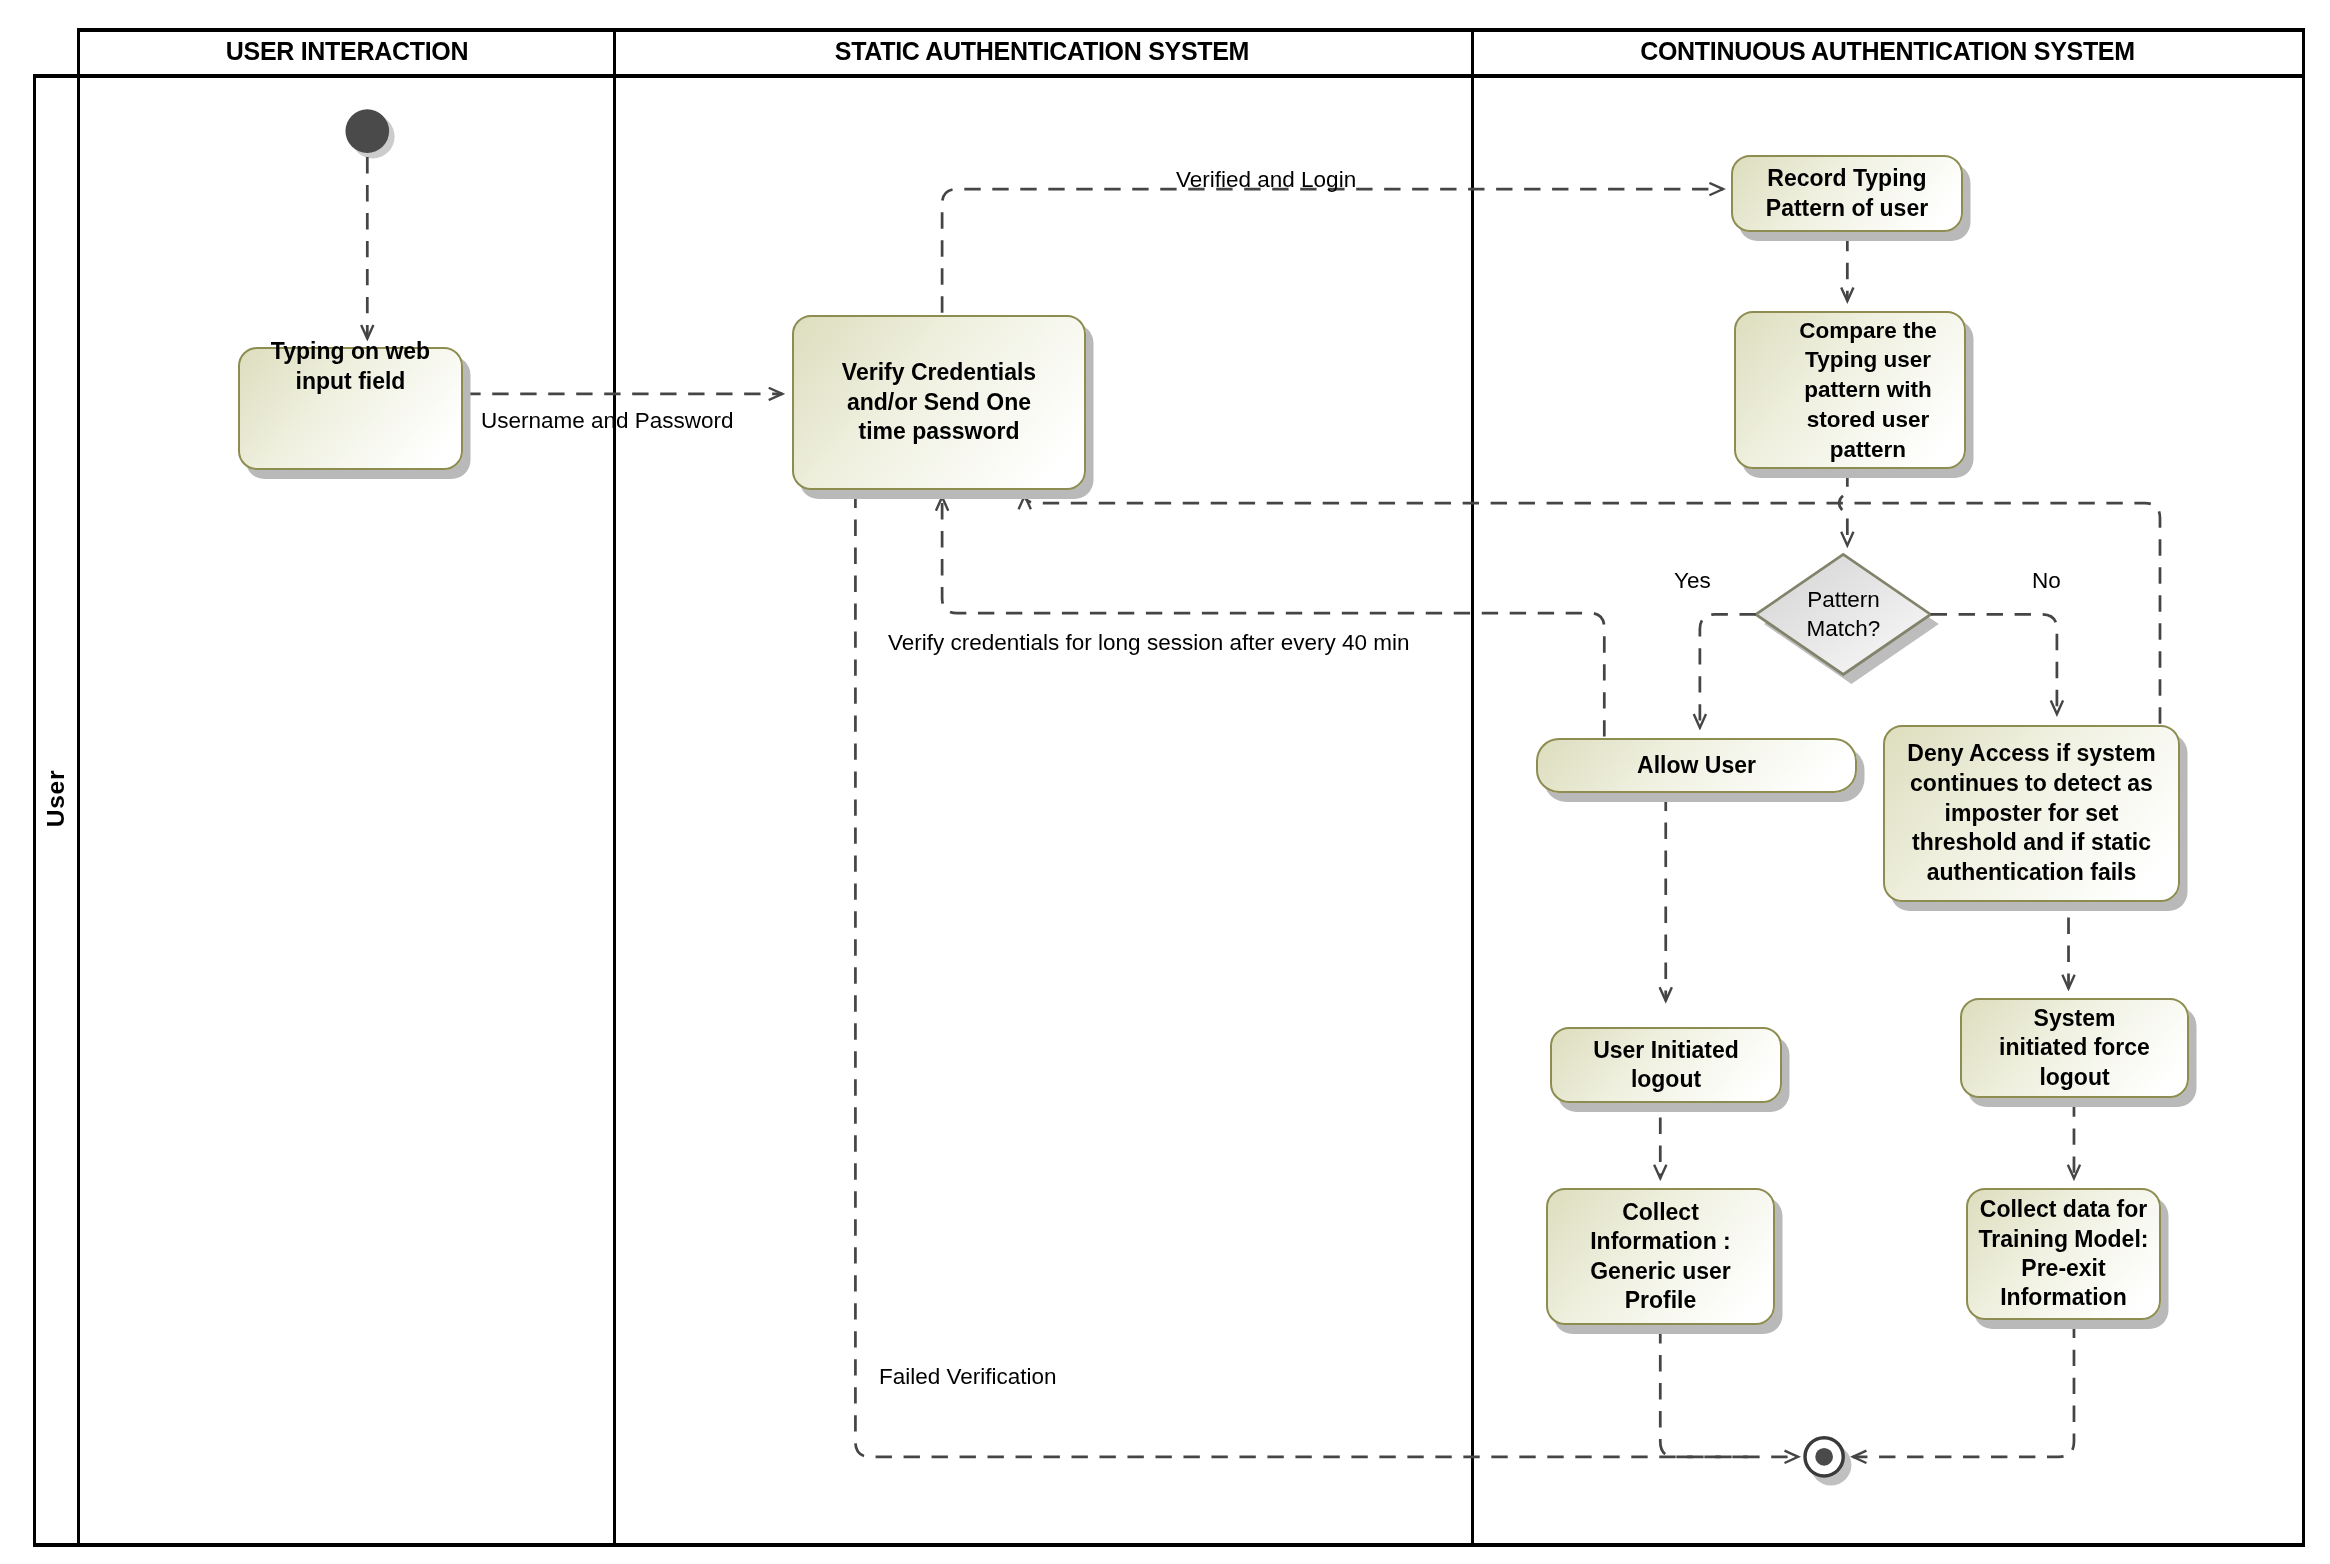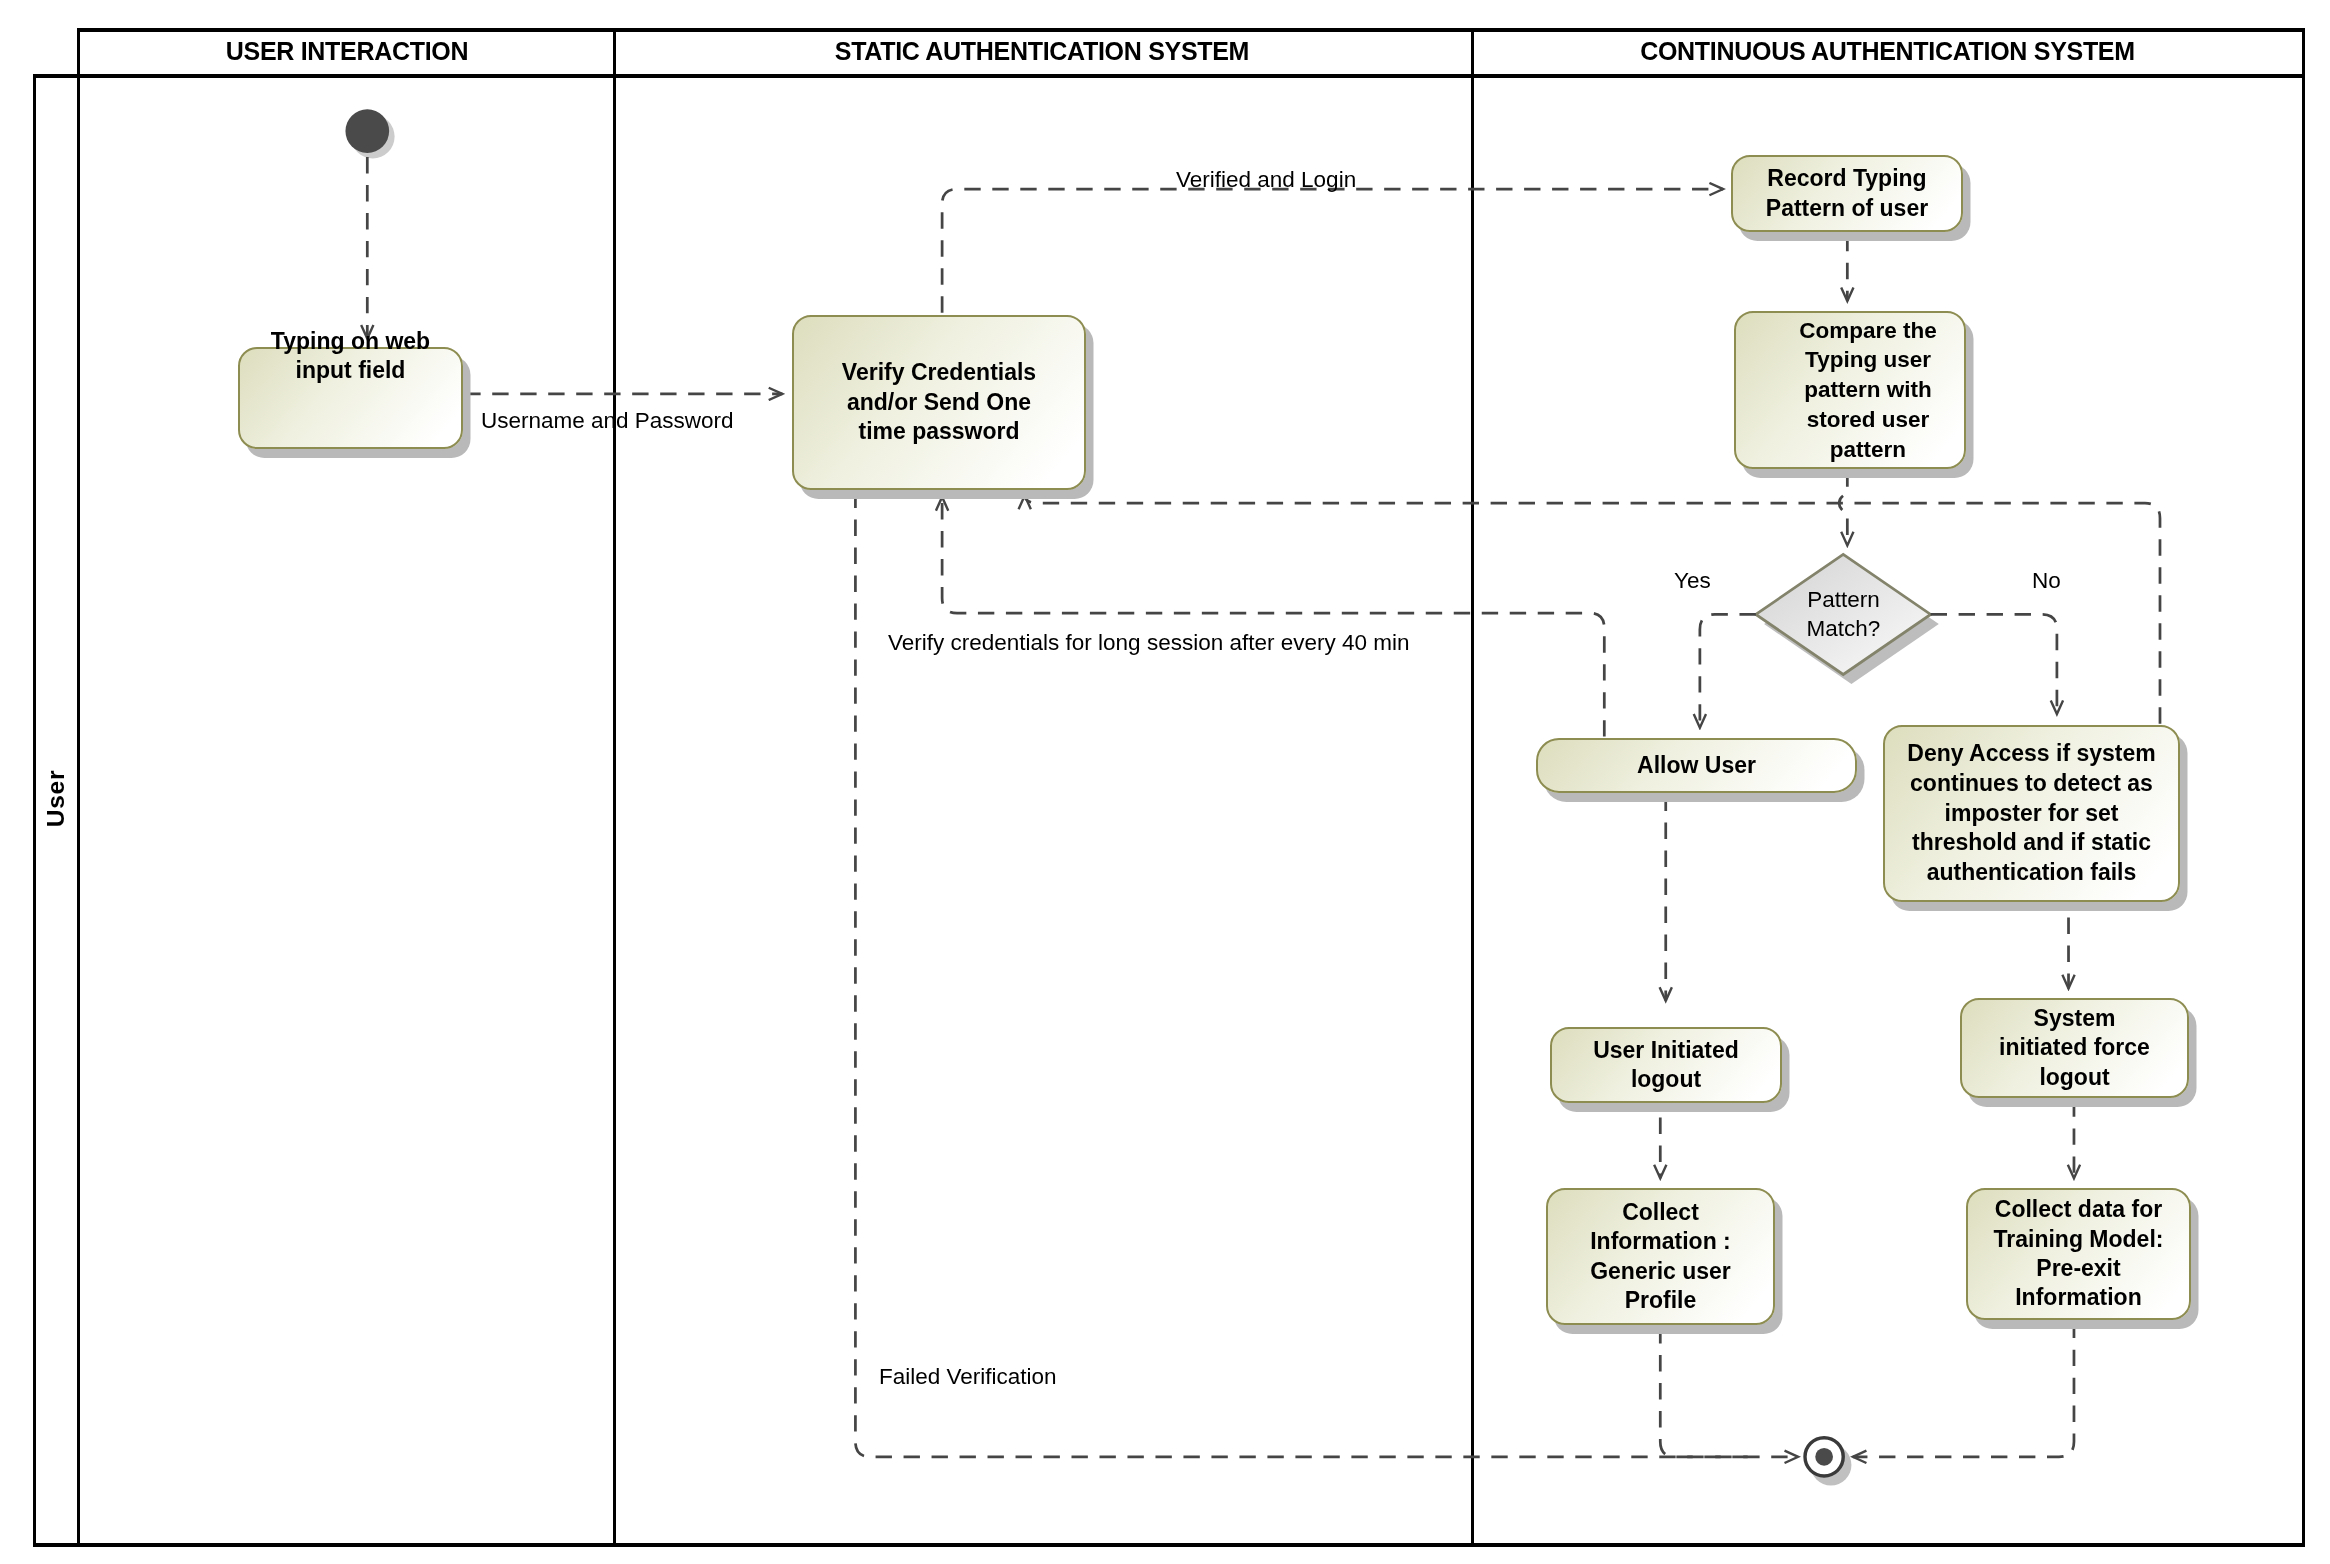--- a/index.html
+++ b/index.html
@@ -16,30 +16,30 @@
   
   #partition-label{position:absolute;left:11px;top:778px;width:89px;height:41px;
        display:flex;align-items:center;justify-content:center;font-weight:bold;font-size:24.6px;
        transform:rotate(-90deg);letter-spacing:0.7px;}
   
   .node{position:absolute;box-sizing:border-box;border:2.7px solid #8d8d51;border-radius:19px;
         background:linear-gradient(130deg,#ddddbe 0%,#eff0df 40%,#ffffff 90%);
         box-shadow:7.5px 9px 0 0 #b9b9b9;
         display:flex;align-items:center;justify-content:center;text-align:center;
         font-weight:bold;font-size:23px;line-height:1.28;white-space:pre-line;}
-  #n-typing{left:238px;top:347px;width:225px;height:102px;padding-bottom:84px;}
+  #n-typing{left:238px;top:347px;width:225px;height:123px;padding-bottom:84px;}
   #n-verify{left:792px;top:315px;width:294px;height:175px;}
   #n-record{left:1731px;top:155px;width:232px;height:77px;}
   #n-compare{left:1734px;top:311px;width:232px;height:158px;font-size:22.5px;line-height:1.32;padding-left:36px;}
   #n-allow{left:1536px;top:738px;width:321px;height:55px;border-radius:23px;}
   #n-deny{left:1883px;top:725px;width:297px;height:177px;font-size:23px;line-height:1.3;}
   #n-userlogout{left:1550px;top:1010px;width:232px;height:76px;margin-top:17px;}
   #n-syslogout{left:1960px;top:998px;width:229px;height:100px;}
   #n-collectinfo{left:1546px;top:1188px;width:229px;height:137px;}
-  #n-collectdata{left:1966px;top:1188px;width:225px;height:132px;}
+  #n-collectdata{left:1966px;top:1188px;width:195px;height:132px;}
   
   #diamond-label{position:absolute;left:1775px;top:577px;width:137px;height:75px;
        display:flex;align-items:center;justify-content:center;text-align:center;
        font-size:22.5px;line-height:1.25;white-space:pre-line;}
   
   .edgelabel{position:absolute;font-size:22.5px;white-space:nowrap;}
   #l-username{left:481px;top:408px;}
   #l-verified{left:1176px;top:167px;}
   #l-30min{left:888px;top:630px;}
   #l-failed{left:879px;top:1364px;}

